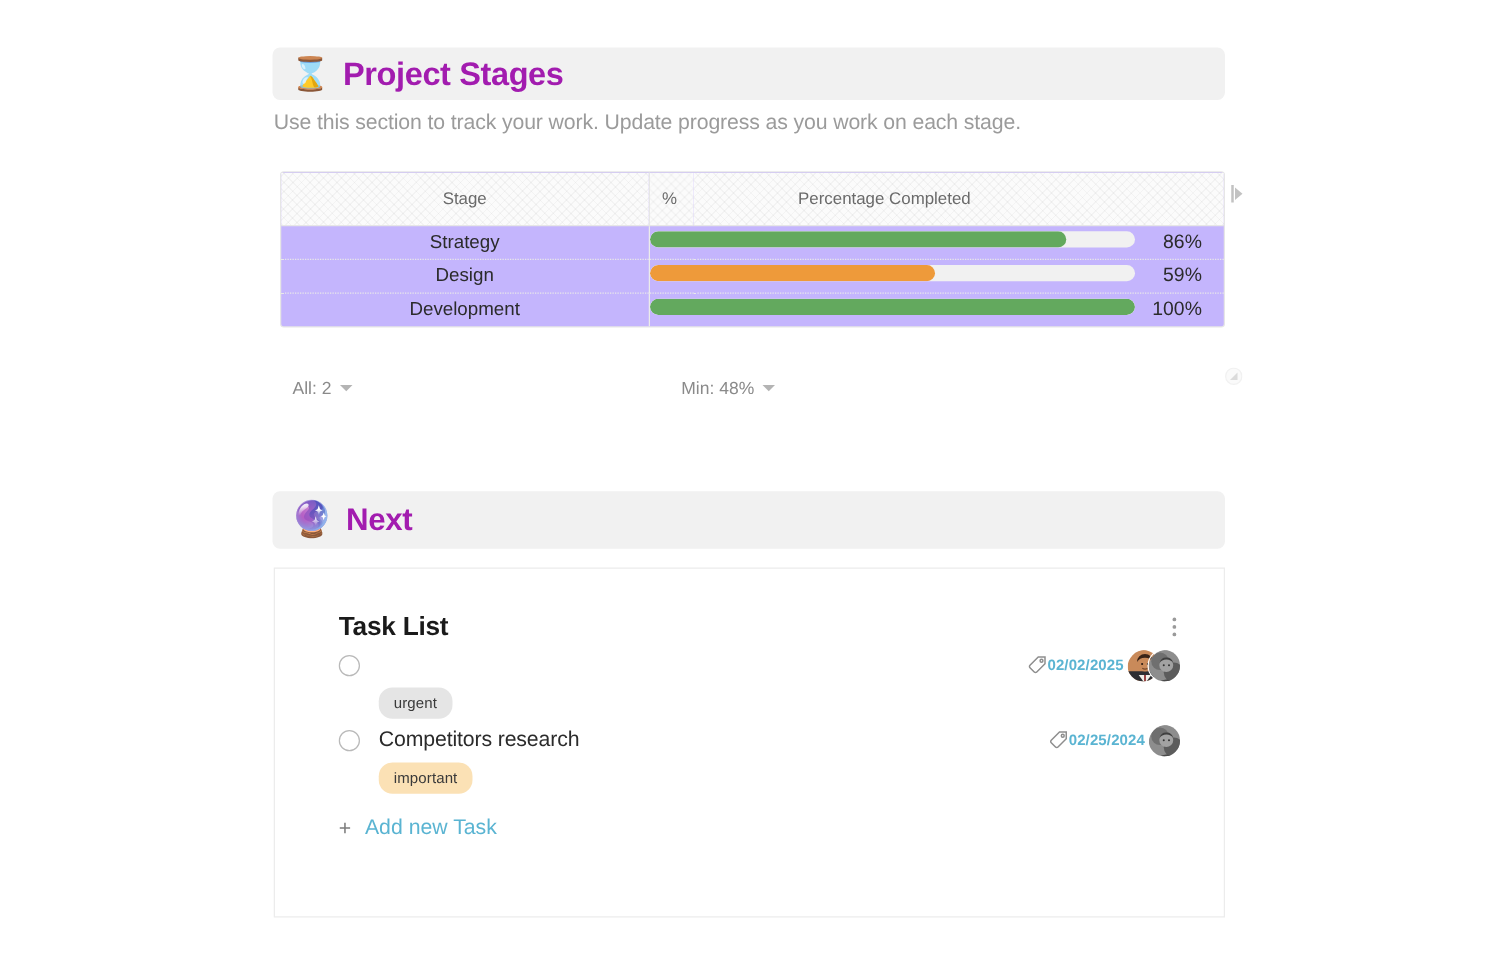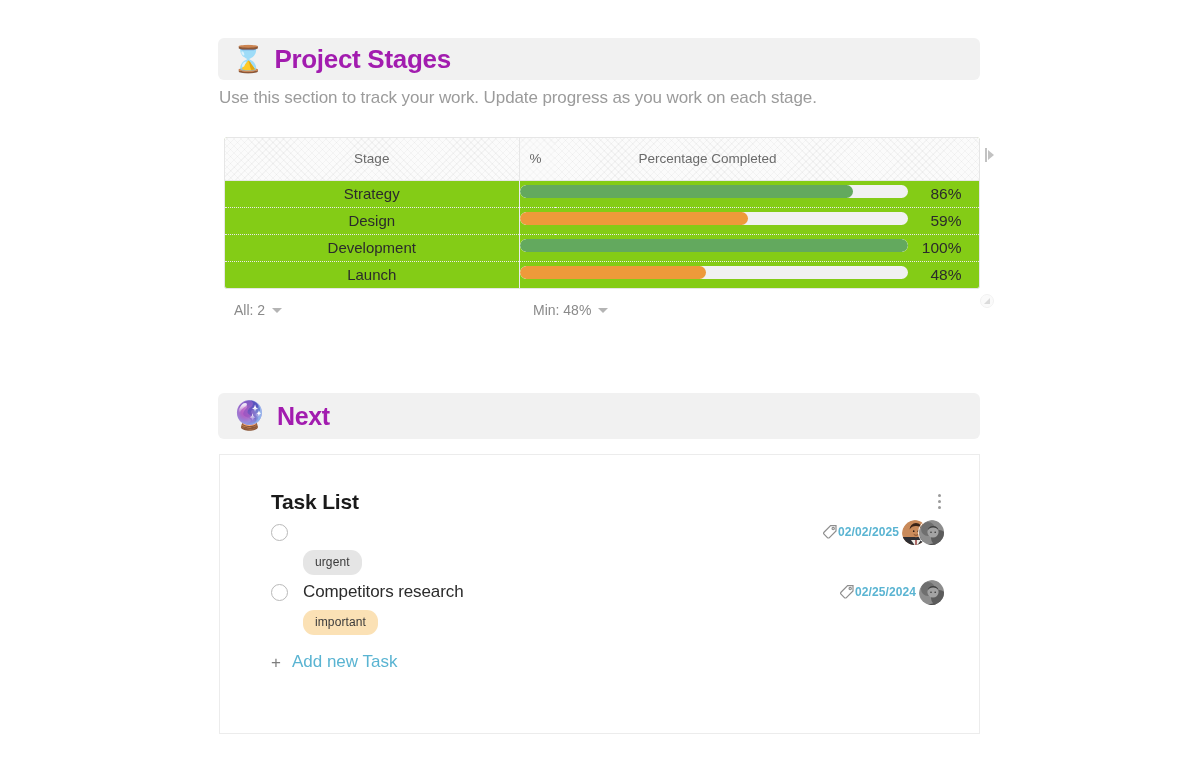--- a/index.html
+++ b/index.html
@@ -47,21 +47,21 @@
     letter-spacing: -0.1px;
   }
 
   
   .table-wrap {
     position: absolute;
     left: 224px; top: 137px;
     width: 756px;
     border: 1px solid #e6e6e6;
     border-radius: 3px;
-    background: #84cc16;
+    background: #c4b5fd;
   }
   .tbl { width: 100%; border-collapse: collapse; table-layout: fixed; }
   .tbl th {
     height: 42px;
     font-size: 13.5px;
     font-weight: normal;
     color: #6a6a6a;
     border-bottom: 1px solid #e6e6e6;
     background-color: #fbfbfb;
     background-image:
@@ -124,21 +124,21 @@
     opacity: 0.35;
   }
 
   
   .tbl-footer-item {
     position: absolute;
     display: flex; align-items: center; gap: 7px;
     font-size: 14px; color: #8a8a8a;
   }
   #footer-all { left: 234px; top: 302px; }
-  #footer-min { left: 533px; top: 302px; justify-content: flex-end; }
+  #footer-min { left: 545px; top: 302px; justify-content: flex-end; }
   .caret-down {
     width: 0; height: 0;
     border-left: 5px solid transparent;
     border-right: 5px solid transparent;
     border-top: 5px solid #b4b4b4;
   }
 
   
   .task-card {
     position: absolute;
@@ -241,31 +241,20 @@
             </td>
           </tr>
           <tr>
             <td class="cell-stage">Development</td>
             <td class="cell-bar" colspan="2">
               <div class="bar-row">
                 <div class="bar-track">
                   <div class="bar-fill" style="width: 100%; background: rgb(99, 169, 94);"></div>
                 </div>
                 <div class="bar-value">100%</div>
-              </div>
-            </td>
-          </tr>
-          <tr>
-            <td class="cell-stage">Launch</td>
-            <td class="cell-bar" colspan="2">
-              <div class="bar-row">
-                <div class="bar-track">
-                  <div class="bar-fill" style="width: 48%; background: rgb(238, 154, 58);"></div>
-                </div>
-                <div class="bar-value">48%</div>
               </div>
             </td>
           </tr>
         </tbody>
     </table>
   </div>
 
   <div class="col-expand">
     <div class="bar"></div>
       <div class="tri"></div>

